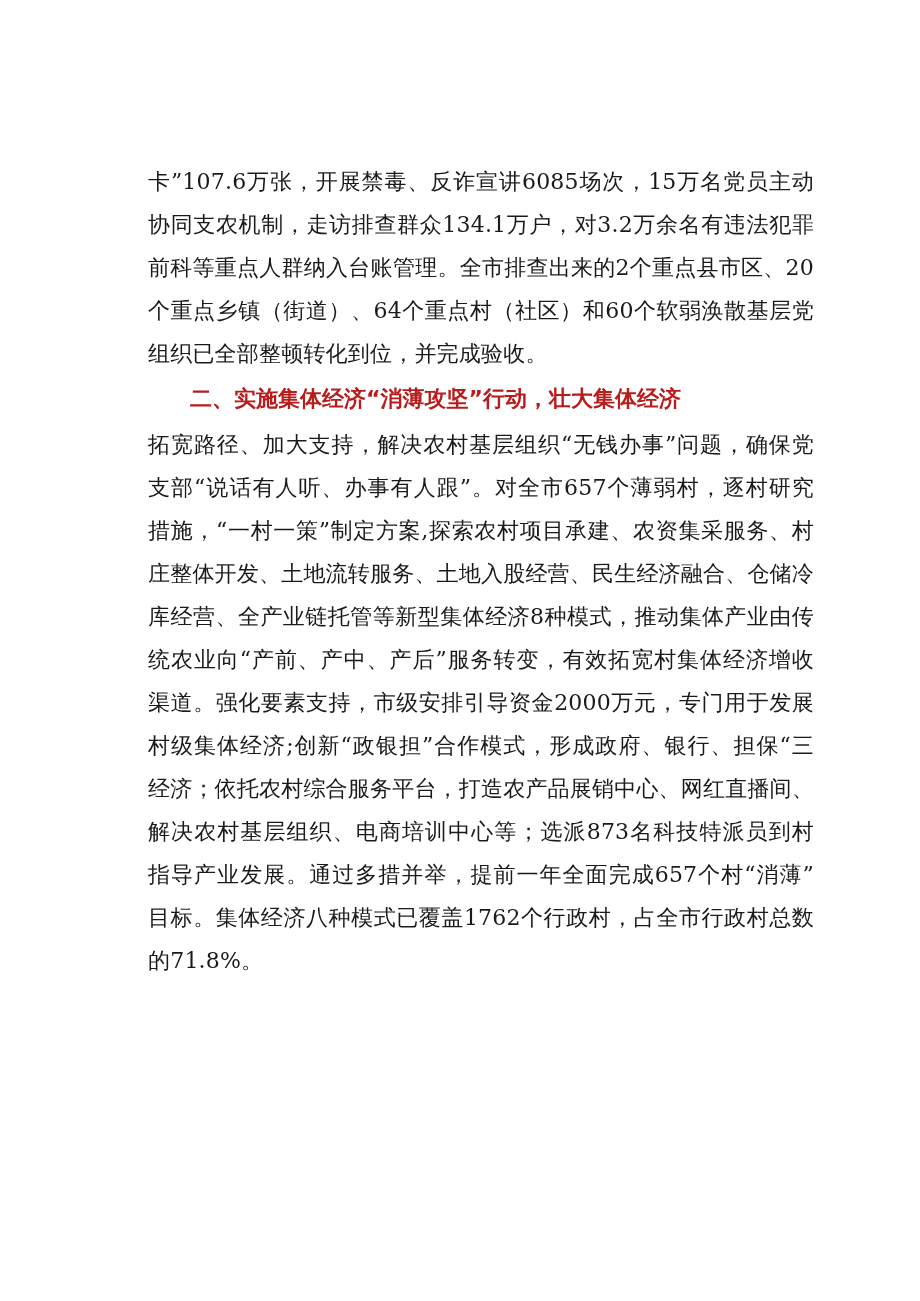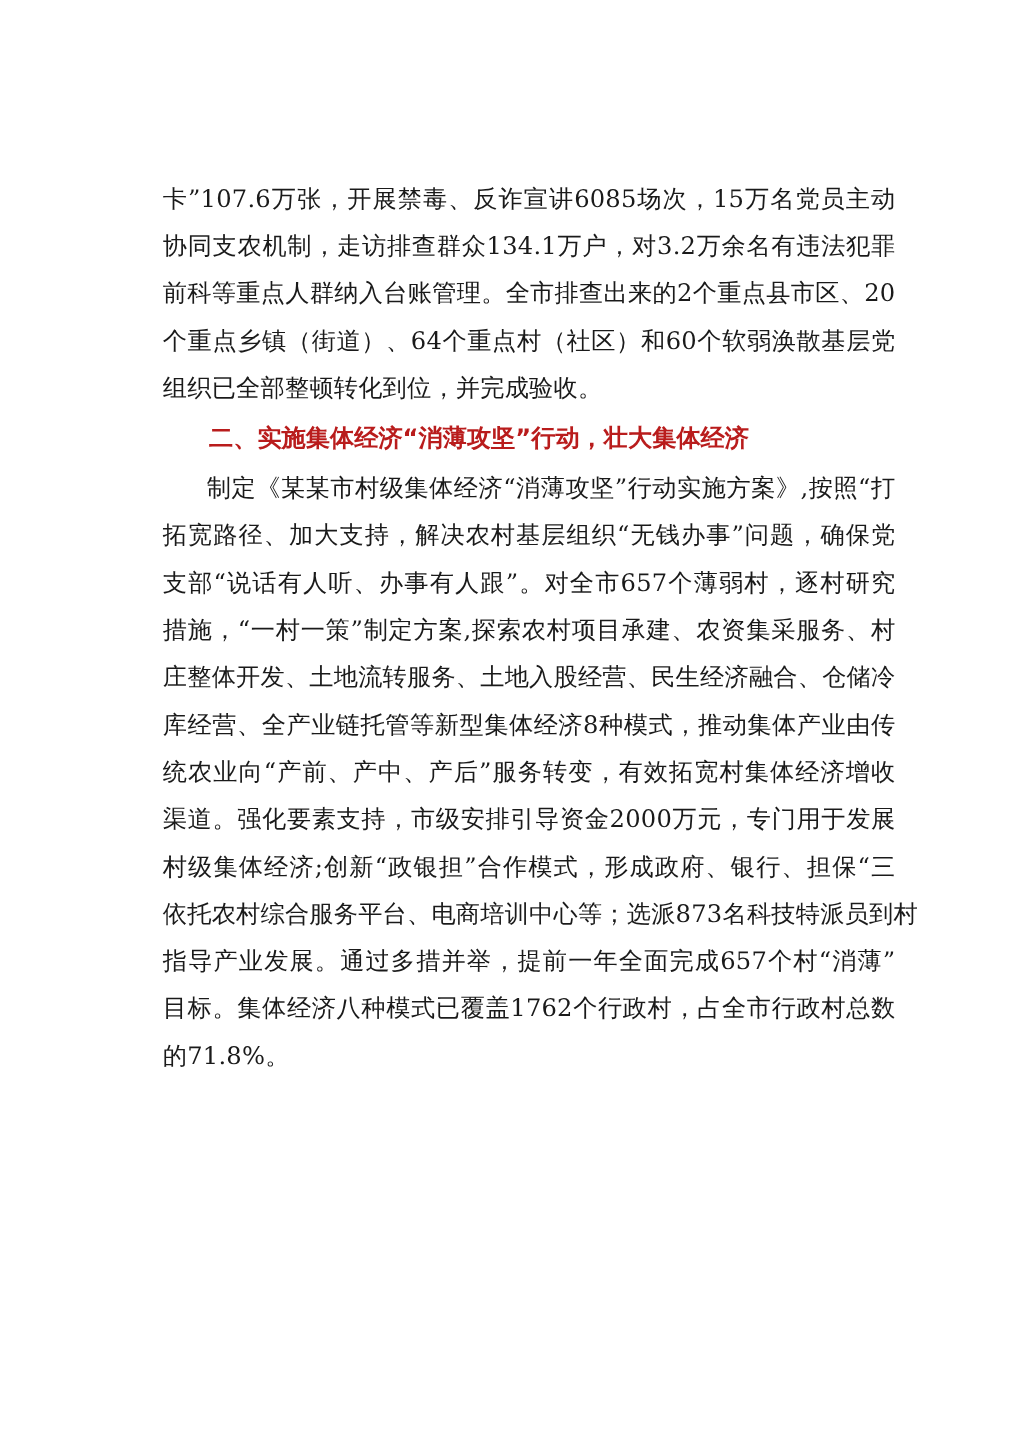--- a/index.html
+++ b/index.html
@@ -22,27 +22,27 @@
     <div class="line">卡”107.6万张，开展禁毒、反诈宣讲6085场次，15万名党员主动</div>
     <div class="line">协同支农机制，走访排查群众134.1万户，对3.2万余名有违法犯罪</div>
     <div class="line">前科等重点人群纳入台账管理。全市排查出来的2个重点县市区、20</div>
     <div class="line">个重点乡镇（街道）、64个重点村（社区）和60个软弱涣散基层党</div>
     <div class="line last">组织已全部整顿转化到位，并完成验收。</div>
   </div>
 
   <div class="heading">二、实施集体经济“消薄攻坚”行动，壮大集体经济</div>
 
   <div>
-    <div class="line indent">制定《某某市村级集体经济“消薄攻坚”行动实施方案》,按照“打</div>
     <div class="line">拓宽路径、加大支持，解决农村基层组织“无钱办事”问题，确保党</div>
     <div class="line">支部“说话有人听、办事有人跟”。对全市657个薄弱村，逐村研究</div>
     <div class="line">措施，“一村一策”制定方案,探索农村项目承建、农资集采服务、村</div>
     <div class="line">庄整体开发、土地流转服务、土地入股经营、民生经济融合、仓储冷</div>
     <div class="line">库经营、全产业链托管等新型集体经济8种模式，推动集体产业由传</div>
     <div class="line">统农业向“产前、产中、产后”服务转变，有效拓宽村集体经济增收</div>
     <div class="line">渠道。强化要素支持，市级安排引导资金2000万元，专门用于发展</div>
     <div class="line">村级集体经济;创新“政银担”合作模式，形成政府、银行、担保“三</div>
-    <div class="line">依托农村综合服务平台、电商培训中心等；选派873名科技特派员到村</div>
+    <div class="line">经济；依托农村综合服务平台，打造农产品展销中心、网红直播间、</div>
+    <div class="line">解决农村基层组织、电商培训中心等；选派873名科技特派员到村</div>
     <div class="line">指导产业发展。通过多措并举，提前一年全面完成657个村“消薄”</div>
     <div class="line">目标。集体经济八种模式已覆盖1762个行政村，占全市行政村总数</div>
     <div class="line last">的71.8%。</div>
   </div>
 </div>
 
 </body></html>

